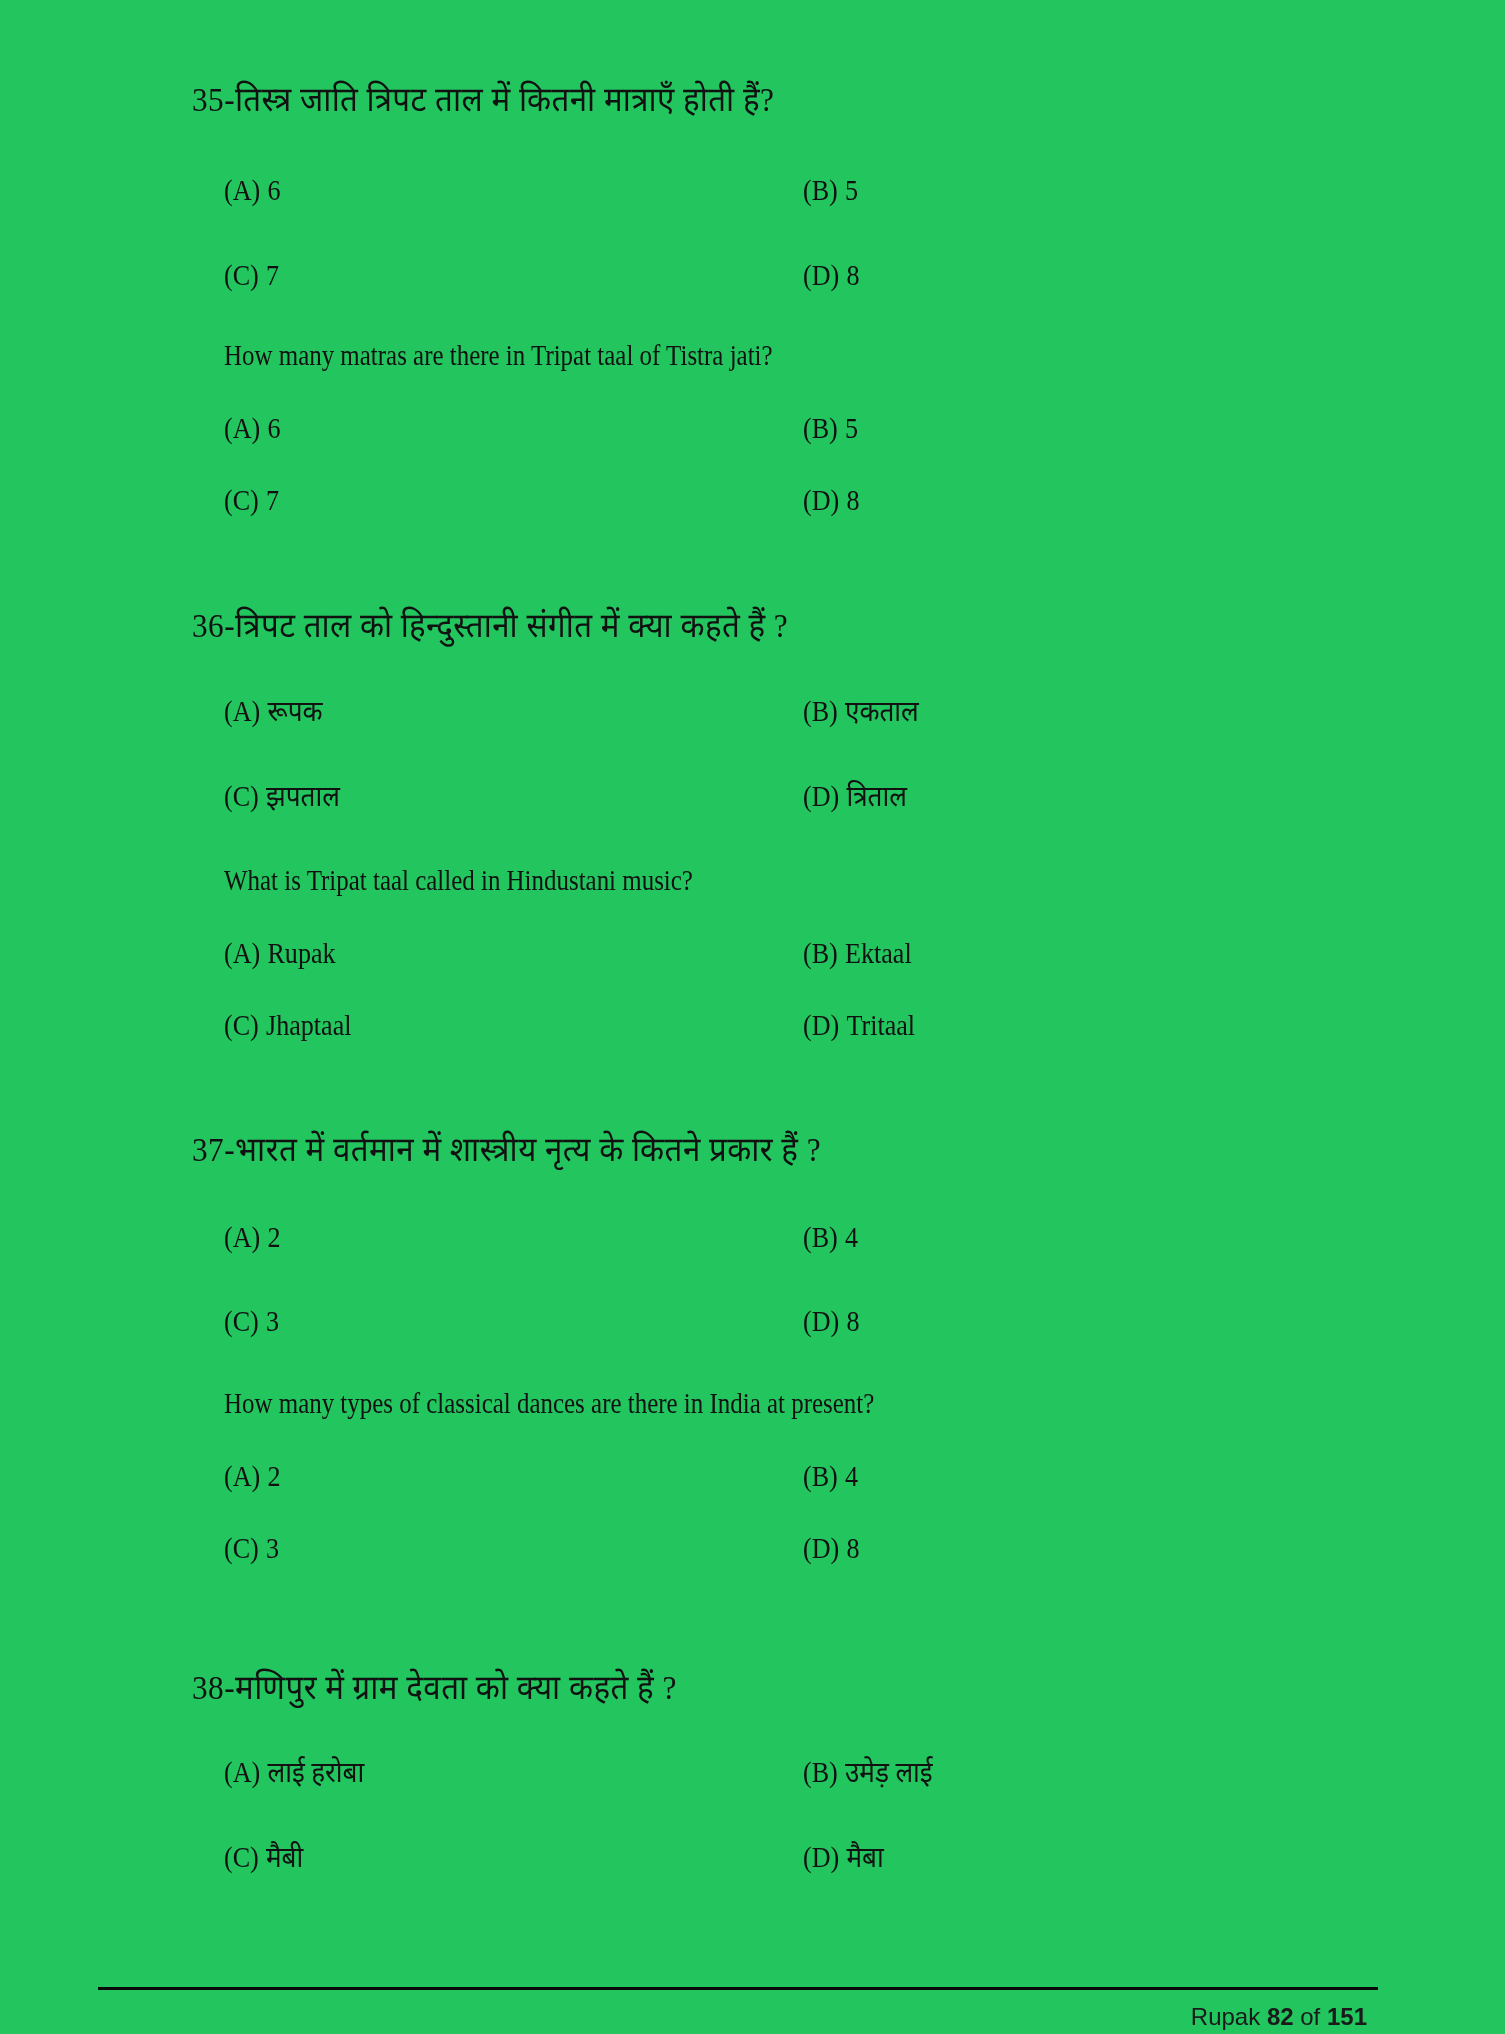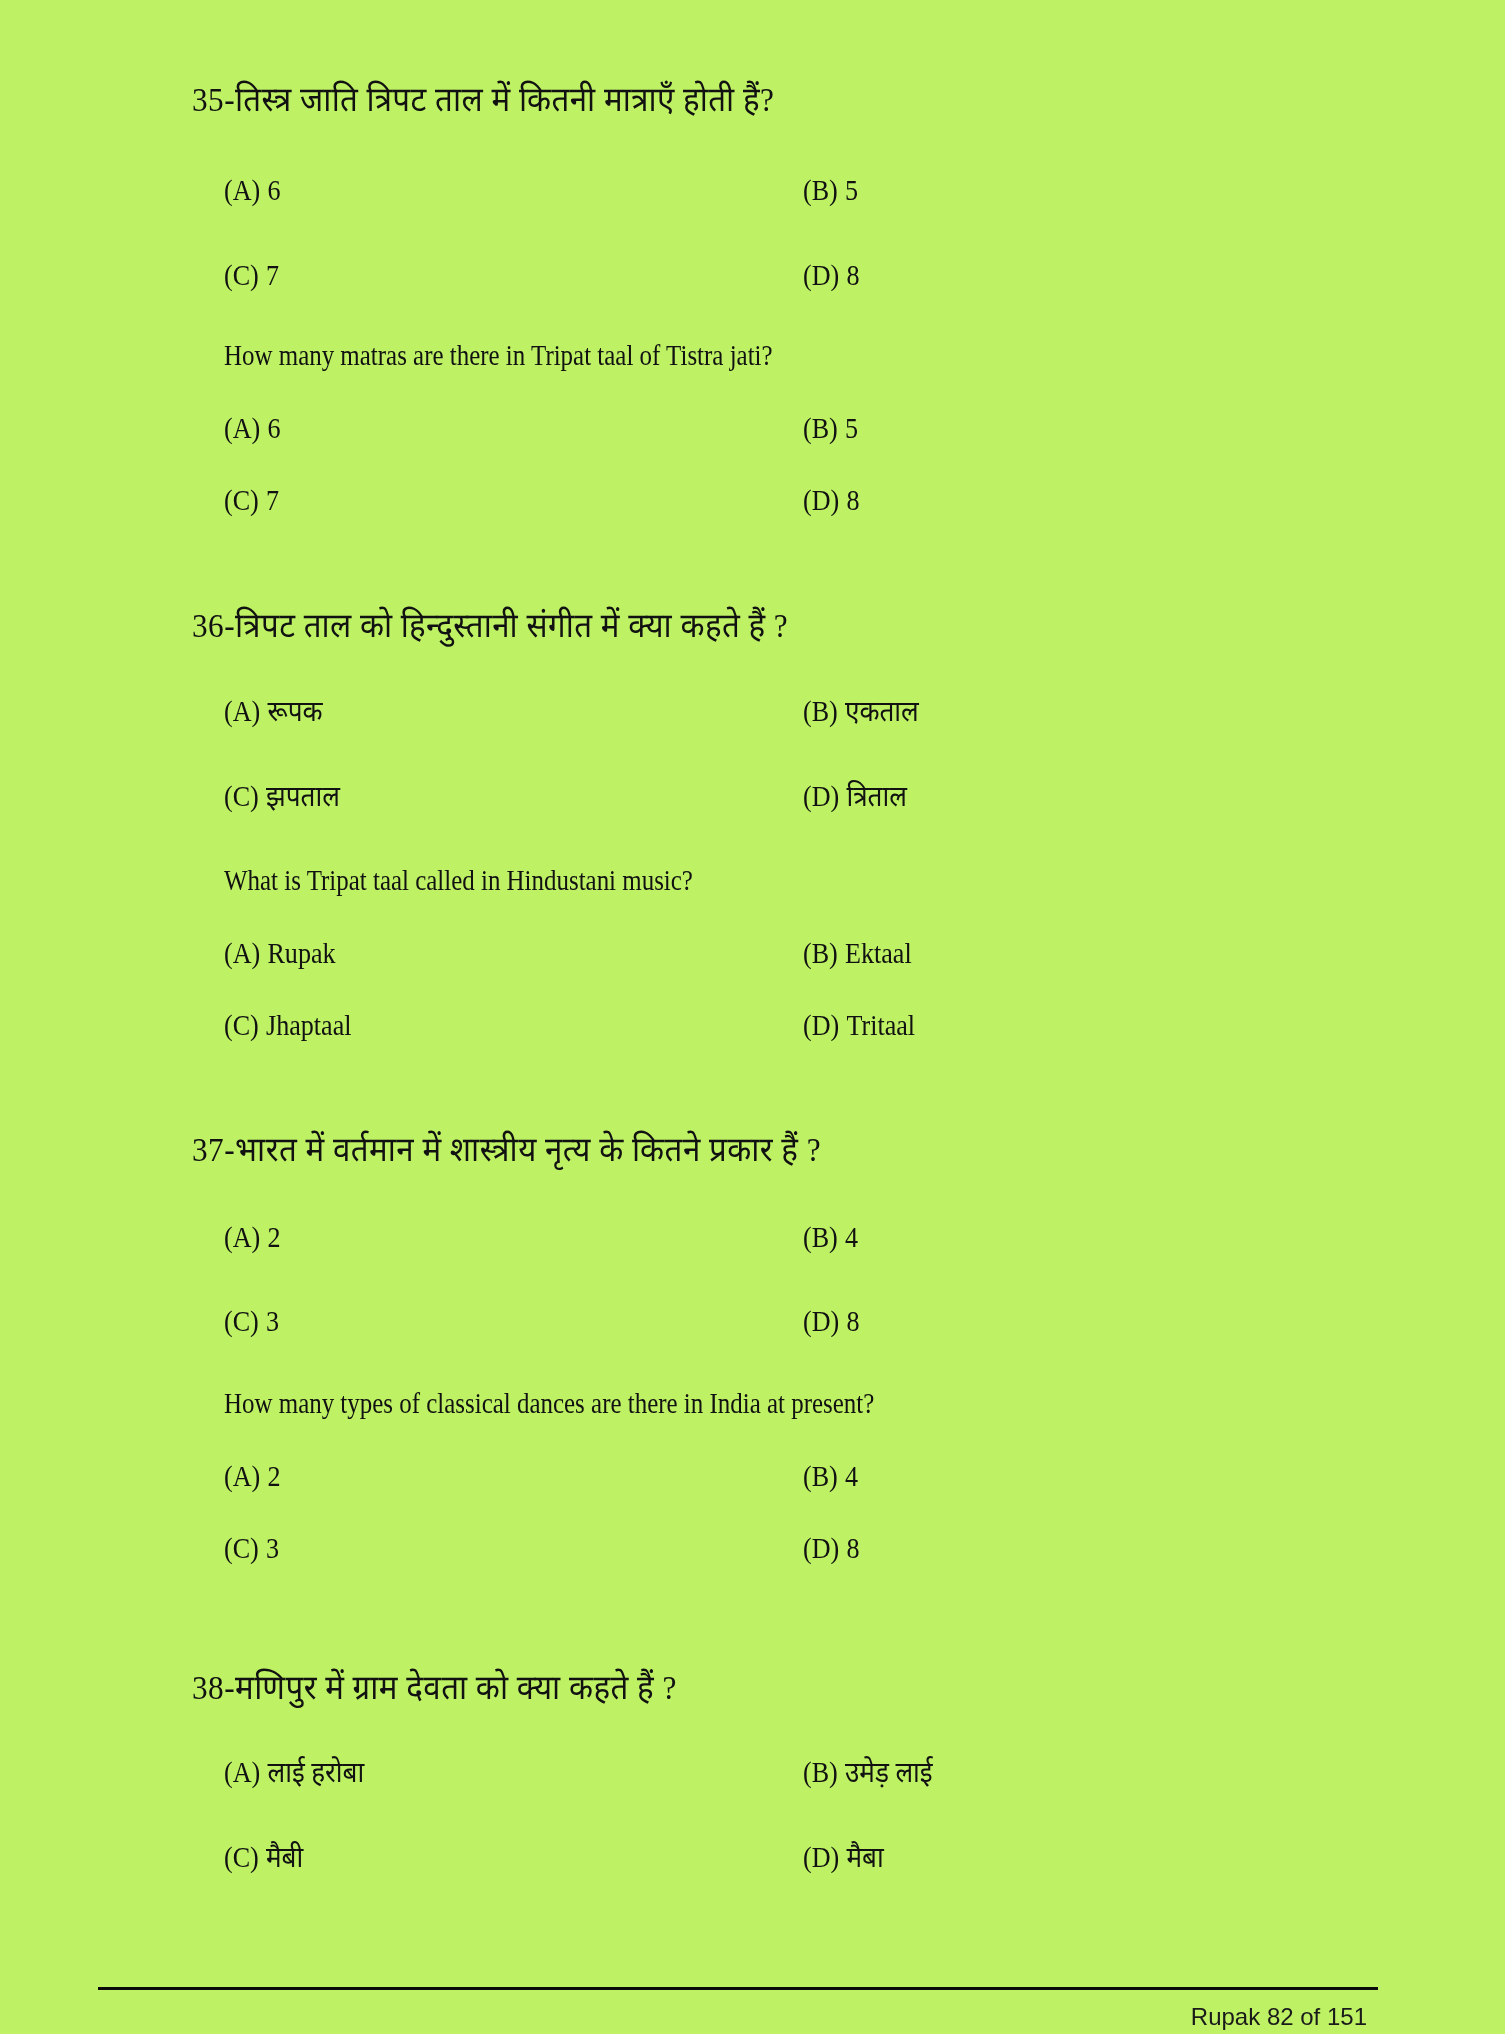--- a/index.html
+++ b/index.html
@@ -13,21 +13,21 @@
       position: relative;
       overflow: hidden;
       color: #111111;
       font-family: "Liberation Serif", "DejaVu Serif", serif;
     }
     .page {
       position: absolute;
       left: 0; top: 0;
       width: 1505px;
       height: 2034px;
-      background: #bef264;
+      background: #22c55e;
       text-align: center;
     }
     .line {
       position: absolute;
       white-space: nowrap;
       line-height: 1;
       transform-origin: left center;
     }
     .q-hindi {
       font-size: 34px;
@@ -55,21 +55,21 @@
     }
     .footer {
       position: absolute;
       top: 2003px;
       right: 138px;
       font-family: "Liberation Sans", "DejaVu Sans", sans-serif;
       font-size: 24px;
       color: #1a1a1a;
       white-space: nowrap;
     }
-    .footer b { font-weight: 400; }
+    .footer b { font-weight: 700; }
   </style>
 </head>
 <body>
 
 <div class="page">
 
   <div class="line q-hindi" style="left:192px; top:83px;">35-तिस्त्र जाति त्रिपट ताल में कितनी मात्राएँ होती हैं?</div>
 
   <div class="line opt" style="left:224px; top:176px;">
     <span class="lbl">(A)</span><span>6</span>

